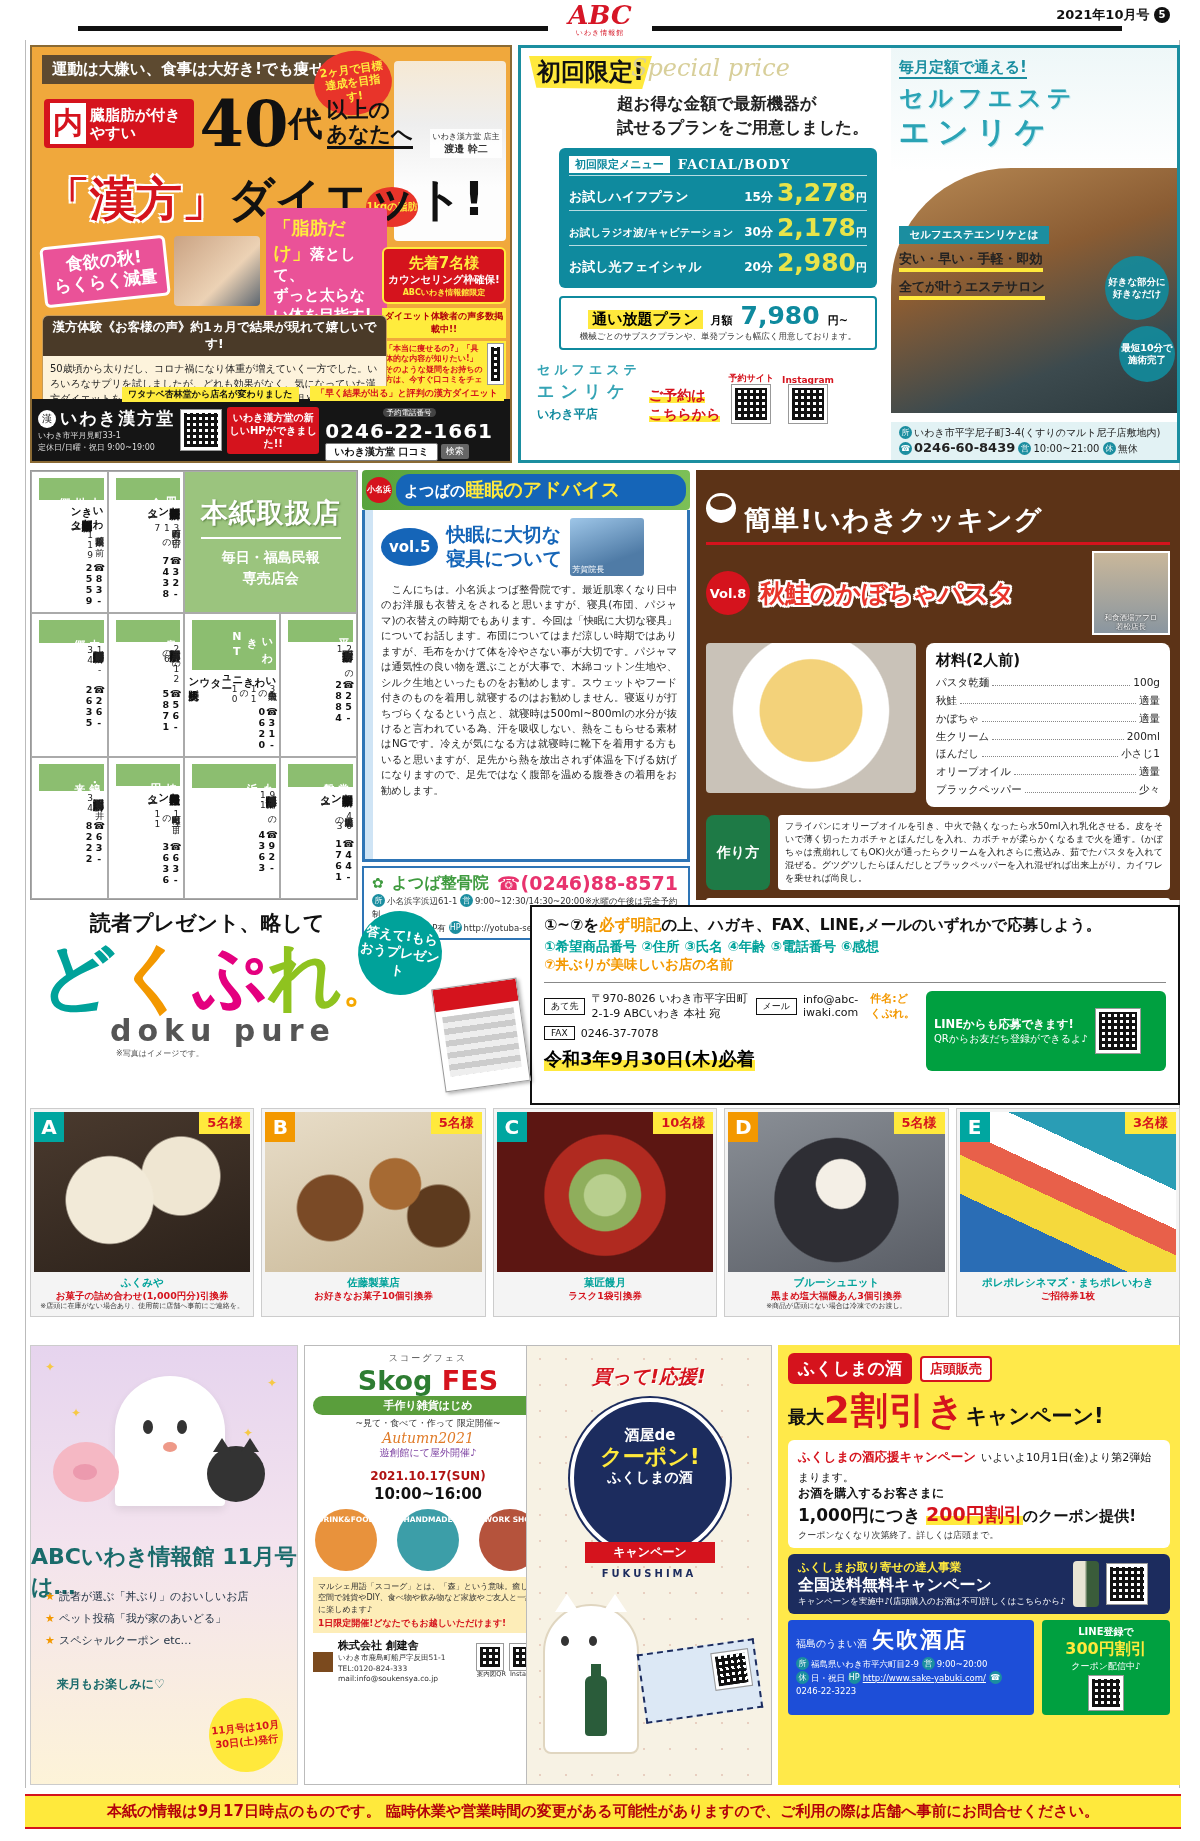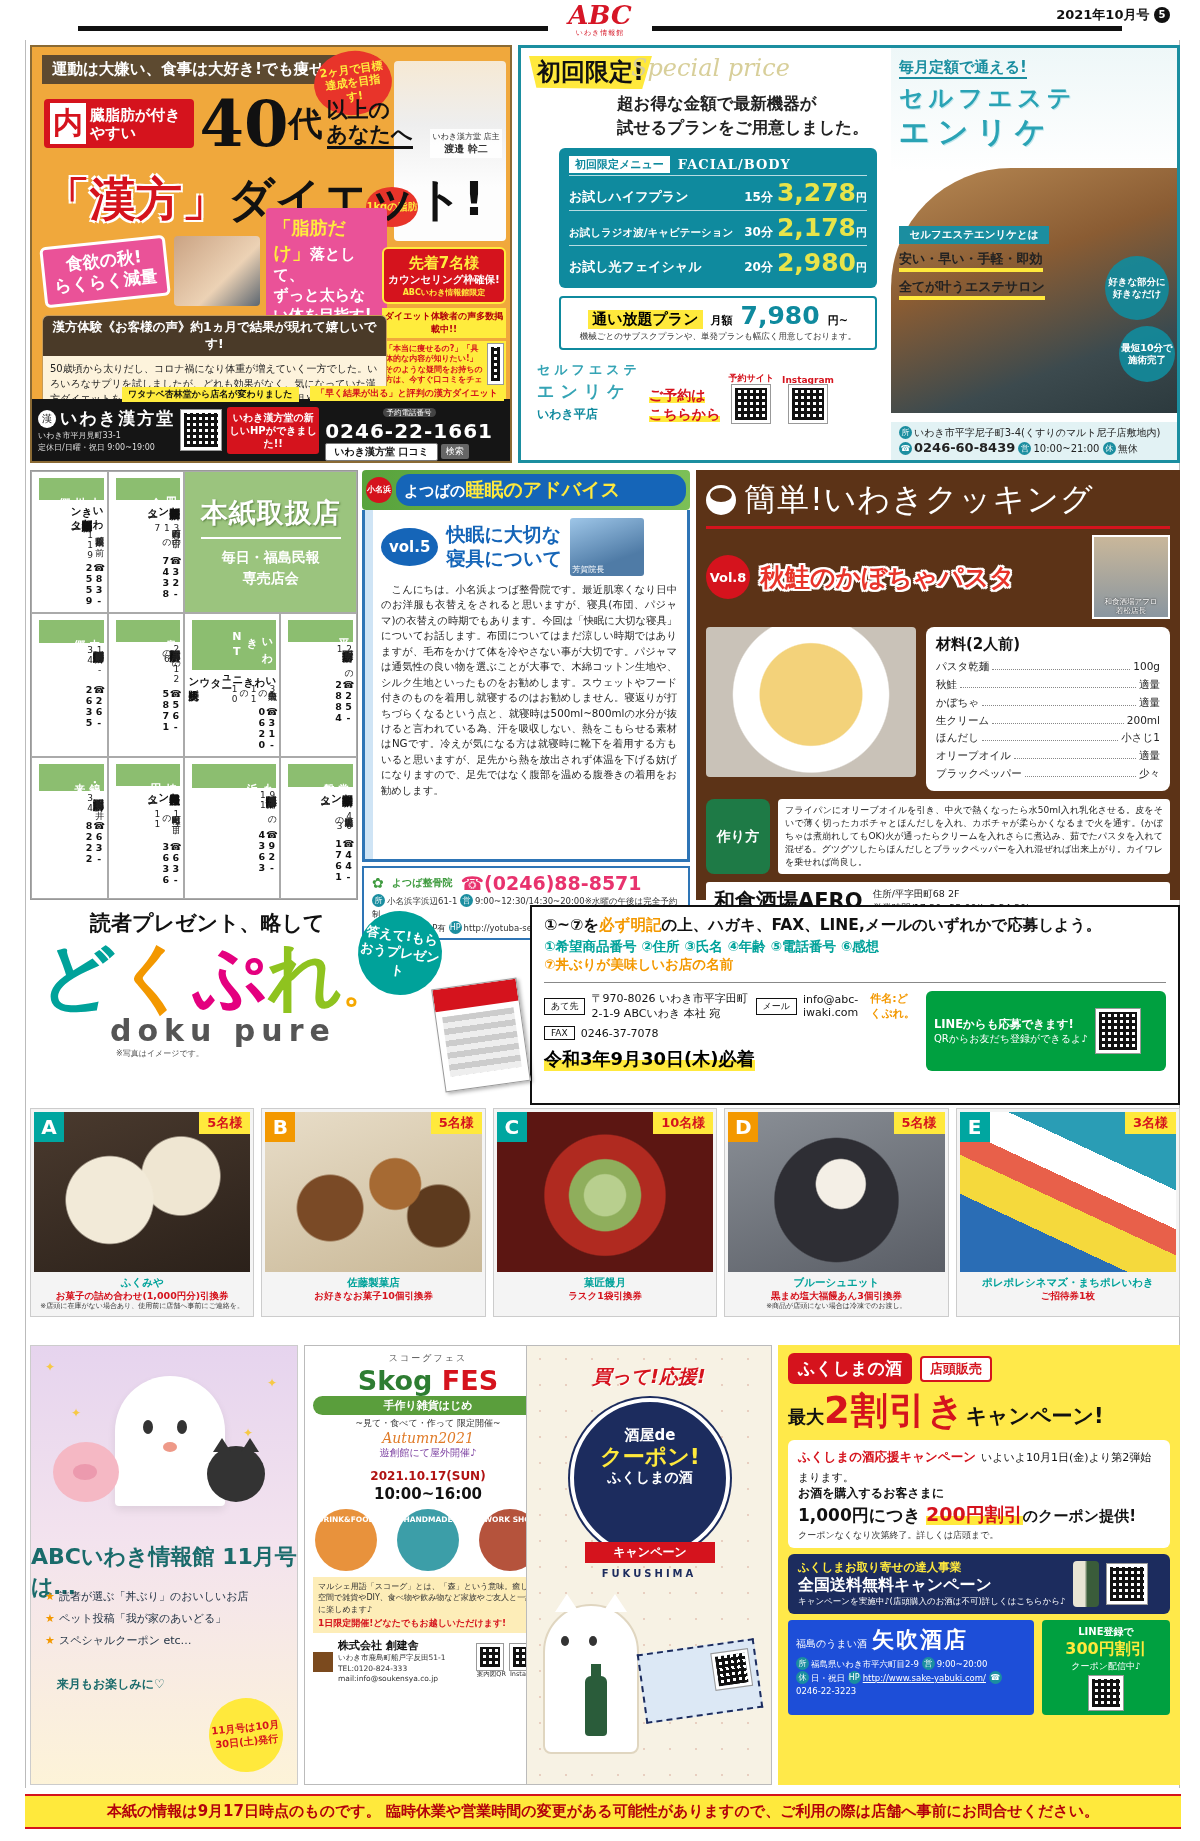--- a/index.html
+++ b/index.html
@@ -138,30 +138,30 @@
   .sl-box{border:3px solid #2e75b6;border-top:0;background:linear-gradient(90deg,#cfe4f5 0 8px,#fff 8px);padding:8px 10px 8px 16px;height:352px;}
   .sl-titlerow{display:flex;align-items:center;gap:8px;}
   .sl-vol{background:#1565b8;color:#fff;border-radius:50%;font-size:15px;font-weight:bold;padding:10px 8px;}
   .sl-title{color:#1565b8;font-size:19px;font-weight:bold;line-height:1.25;}
   .sl-photo{width:74px;height:58px;background:linear-gradient(160deg,#9ec6e8,#4f7ba6 70%);border-radius:3px;position:relative;}
   .sl-photo-cap{position:absolute;bottom:1px;left:2px;color:#fff;font-size:8px;}
   .sl-body{font-size:10.3px;color:#222;line-height:1.5;margin-top:6px;text-align:justify;}
   .sl-foot{border:2px solid #2e75b6;background:#fff;margin-top:4px;padding:4px 8px;}
   .sl-foot-row1{display:flex;align-items:center;gap:8px;}
   .sl-clover{color:#3f9b3f;font-size:14px;}
-  .sl-clinic{color:#3f9b3f;font-size:10px;font-weight:bold;}
+  .sl-clinic{color:#3f9b3f;font-size:16px;font-weight:bold;}
   .sl-tel{color:#e8336e;font-size:19px;font-weight:bold;}
   .sl-foot-row2{font-size:8.5px;color:#333;line-height:1.5;}
 
   
   .ck{position:absolute;left:696px;top:470px;width:484px;height:430px;background:#5c3317;padding:8px 10px;}
   .ck-titlerow{display:flex;align-items:center;gap:8px;}
   .ck-logo{width:30px;height:30px;background:#fff;border-radius:50%;position:relative;overflow:hidden;}
   .ck-logo:after{content:"";position:absolute;left:4px;top:3px;width:22px;height:14px;border-radius:50%;background:#5c3317;}
-  .ck-title{color:#fff;font-size:32px;font-weight:normal;letter-spacing:1px;}
+  .ck-title{color:#fff;font-size:27px;font-weight:bold;letter-spacing:1px;margin-top:24px;}
   .ck-underline{height:3px;background:#d5131d;margin:4px 0 6px;}
   .ck-volrow{display:flex;align-items:center;gap:10px;}
   .ck-vol{background:#d5131d;color:#fff;border-radius:50%;width:44px;height:44px;display:flex;align-items:center;justify-content:center;font-weight:bold;font-size:13px;}
   .ck-recipe{color:#e8342a;font-size:25px;font-weight:bold;text-shadow:2px 2px 0 #fff,-2px 2px 0 #fff,2px -2px 0 #fff,-2px -2px 0 #fff,0 2px 0 #fff,0 -2px 0 #fff,2px 0 0 #fff,-2px 0 0 #fff;}
   .ck-chef{margin-left:auto;width:78px;height:84px;background:linear-gradient(180deg,#caa? , #caa);background:linear-gradient(180deg,#c9b79a,#8a96a0);border:2px solid #fff;position:relative;}
   .ck-chef-cap{position:absolute;bottom:1px;width:100%;text-align:center;color:#fff;font-size:7.5px;line-height:1.3;text-shadow:0 0 2px #000;}
   .ck-main{display:flex;gap:10px;margin-top:8px;}
   .ck-pasta{width:210px;height:150px;background:radial-gradient(circle at 50% 45%,#f3d27a 0 38%,#fff 39% 58%,#c9c2b8 59%);border-radius:4px;}
   .ck-ing{flex:1;background:#fff;border-radius:8px;padding:8px 10px;}
   .ck-ing-title{font-size:15px;font-weight:bold;color:#111;margin-bottom:4px;}

